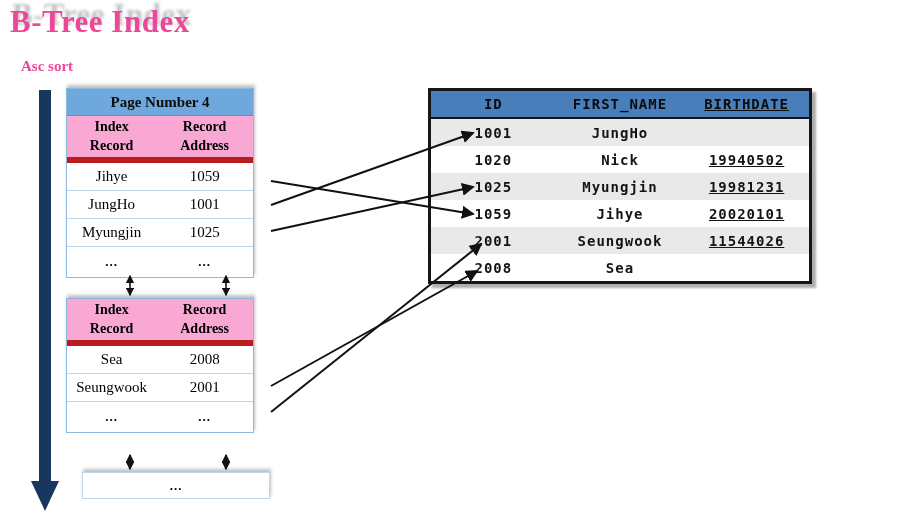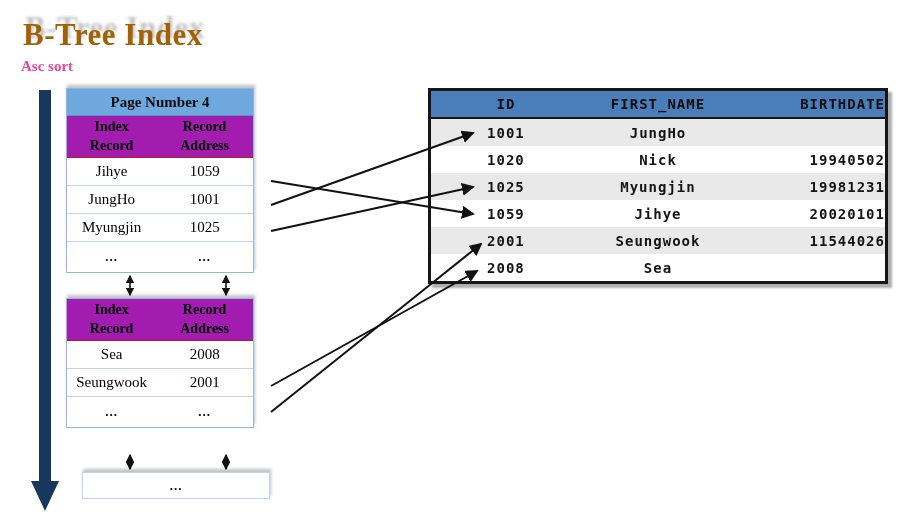--- a/index.html
+++ b/index.html
@@ -2,71 +2,71 @@
 <html><head>
 <meta charset="utf-8">
 <style>
   html,body{margin:0;padding:0;background:#fff;}
   .canvas{
     position:relative;width:921px;height:519px;background:#ffffff;overflow:hidden;
     font-family:"Liberation Serif","DejaVu Serif",serif;color:#000;
   }
   
   .title{
-    position:absolute;left:10px;top:4px;margin:13px;
-    font-size:31px;font-weight:bold;color:#a16207;letter-spacing:.5px;
+    position:absolute;left:10px;top:4px;margin:0;
+    font-size:31px;font-weight:bold;color:#ec4899;letter-spacing:.5px;
     text-shadow:2px -7px 3px rgba(145,145,145,.55);
   }
   .side-label{position:absolute;top:58px;font-size:15px;font-weight:bold;color:#ec4899;}
   .asc-label{left:21px;}
   .leaf-label{left:108px;width:124px;text-align:center;margin-top:28px;}
   
   .page-table{
     position:absolute;left:66px;width:188px;background:#fff;
     border:1px solid #8FB8E0;box-sizing:border-box;
     box-shadow:1px -3px 3px rgba(120,120,120,.45);
   }
   .pt-4{top:88px;} .pt-5{top:298px;}
   .page-header{
     height:26px;background:#6FA8DC;border-bottom:1px solid #5A92C8;
     display:flex;align-items:center;justify-content:center;
     font-size:15px;font-weight:bold;color:#0d0d0d;
   }
-  .col-headers{display:flex;background:#a21caf;border-bottom:1px solid #b91c1c;height:41px;}
+  .col-headers{display:flex;background:#f9a8d4;border-bottom:6px solid #b91c1c;height:41px;}
   .col-h{
     display:flex;align-items:center;justify-content:center;text-align:center;
     font-size:14px;font-weight:bold;line-height:1.3;white-space:pre-line;
   }
   .data-row{display:flex;height:27px;border-bottom:1px solid #BDD7EE;font-size:15px;}
   .data-row:last-child{border-bottom:none;height:30px;font-weight:bold;font-size:13px;letter-spacing:1px;}
   .cell{display:flex;align-items:center;justify-content:center;}
   .c1{width:48%;} .c2{width:52%;}
   
   .overflow-box{
     position:absolute;left:82px;top:472px;width:188px;height:27px;
     background:#fff;border:1px solid #BDD7EE;box-sizing:border-box;
     box-shadow:1px -3px 3px rgba(120,120,120,.45);
     display:flex;align-items:center;justify-content:center;
     font-size:13px;font-weight:bold;letter-spacing:1px;
   }
   
   .db-table{
-    position:absolute;left:428px;top:88px;width:460px;box-sizing:border-box;
+    position:absolute;left:428px;top:88px;width:384px;box-sizing:border-box;
     background:#fff;border:3px solid #161616;
     box-shadow:4px 4px 2px rgba(120,120,120,.6);
     font-family:"DejaVu Sans Mono","Liberation Mono",monospace;
     font-weight:bold;color:#141414;
   }
   .db-header{
     display:flex;align-items:center;height:26px;background:#4A7EBB;
     border-bottom:2px solid #161616;font-size:14px;letter-spacing:1px;color:#0b0b0b;
   }
   .db-row{display:flex;align-items:center;height:27px;font-size:14px;letter-spacing:1px;}
   .db-body .db-row:nth-child(odd){background:#E9E9E9;}
-  .db-c1{width:33%;text-align:center;} .db-c2{width:34%;text-align:center;} .db-c3{width:33%;text-align:right;}
+  .db-c1{width:33%;text-align:center;} .db-c2{width:34%;text-align:center;} .db-c3{width:33%;text-align:center;text-decoration:underline;}
   
   .overlay{position:absolute;left:0;top:0;width:921px;height:519px;pointer-events:none;z-index:5;}
 </style>
 </head>
 <body>
 
 <div class="canvas">
 
   <h1 class="title">B-Tree Index</h1>
   <div class="side-label asc-label">Asc sort</div>

